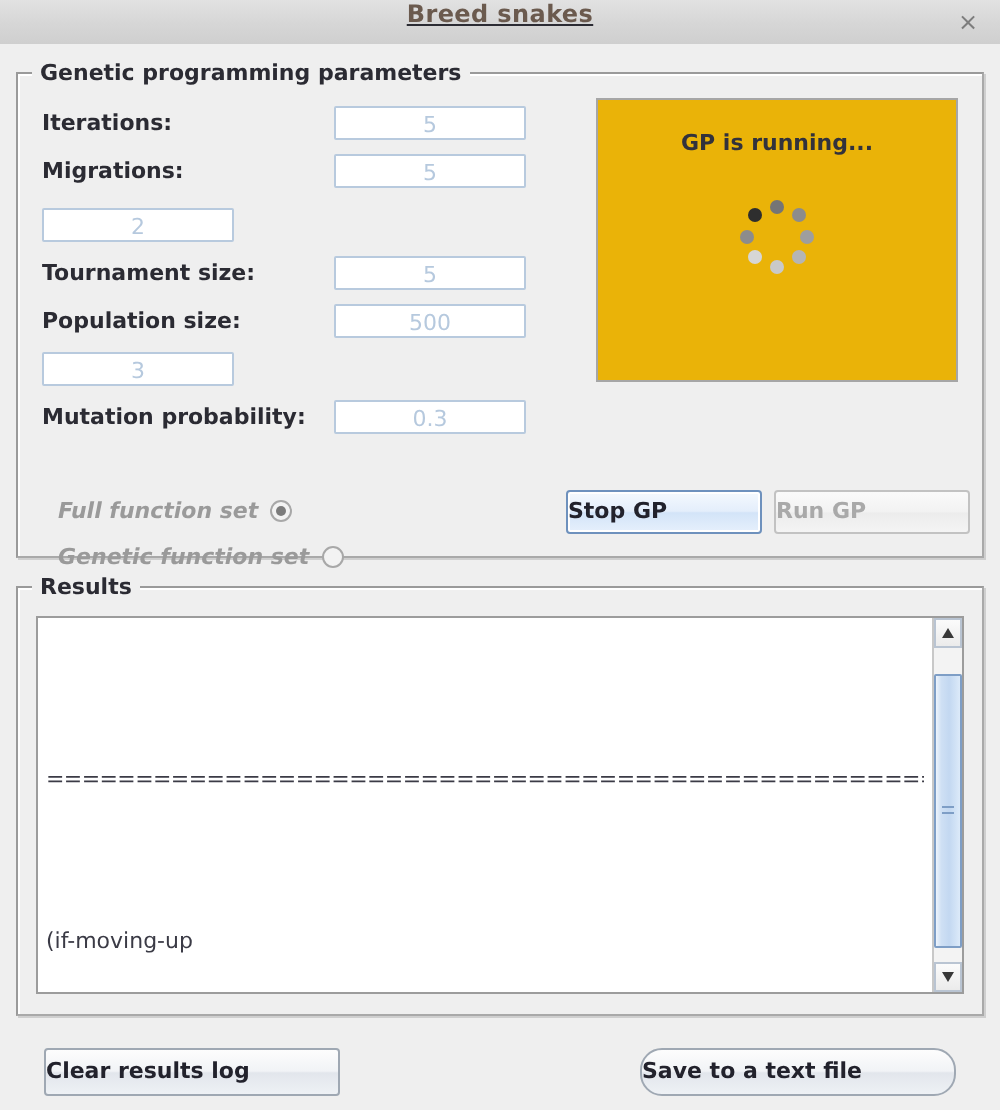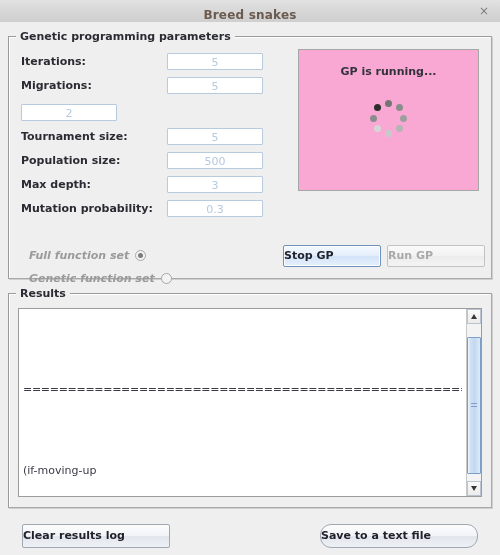--- a/index.html
+++ b/index.html
@@ -15,22 +15,23 @@
     position: relative;
   }
 
   
   .titlebar {
     height: 22px;
     background: linear-gradient(to bottom, #e2e2e2 0%, #d6d6d6 55%, #cfcfcf 100%);
     border-bottom: 1px solid #b4b4b4;
     position: relative;
     display: flex;
-    align-items: flex-end;
+    align-items: flex-start;
     justify-content: center;
+    text-decoration: underline;
   }
   .titlebar-title {
     font-size: 12px;
     font-weight: bold;
     color: #6b5a4e;
     letter-spacing: .2px;
   }
   .titlebar-close {
     position: absolute;
     right: 9px; top: 50%;
@@ -148,21 +149,21 @@
     width: 5px; height: 5px;
     border-radius: 50%;
     background: #7c7c7c;
   }
 
   
   .status-box {
     position: absolute;
     right: 12px; top: 12px;
     width: 181px; height: 142px;
-    background: #f9a8d4;
+    background: #eab308;
     border: 1px solid #a6a6a6;
     box-sizing: border-box;
   }
   .status-text {
     text-align: center;
     margin-top: 15px;
     font-size: 11px;
     font-weight: bold;
     color: #32323c;
   }
@@ -352,21 +353,20 @@
         <span class="param-label">Tournament size:</span>
         <span class="param-field">5</span>
       </div>
 
       <div class="param-row">
         <span class="param-label">Population size:</span>
         <span class="param-field">500</span>
       </div>
 
       <div class="param-row">
-        <span class="param-label">Max depth:</span>
         <span class="param-field">3</span>
       </div>
 
       <div class="param-row">
         <span class="param-label">Mutation probability:</span>
         <span class="param-field">0.3</span>
       </div>
     </div>
 
     <div class="radio-group">

